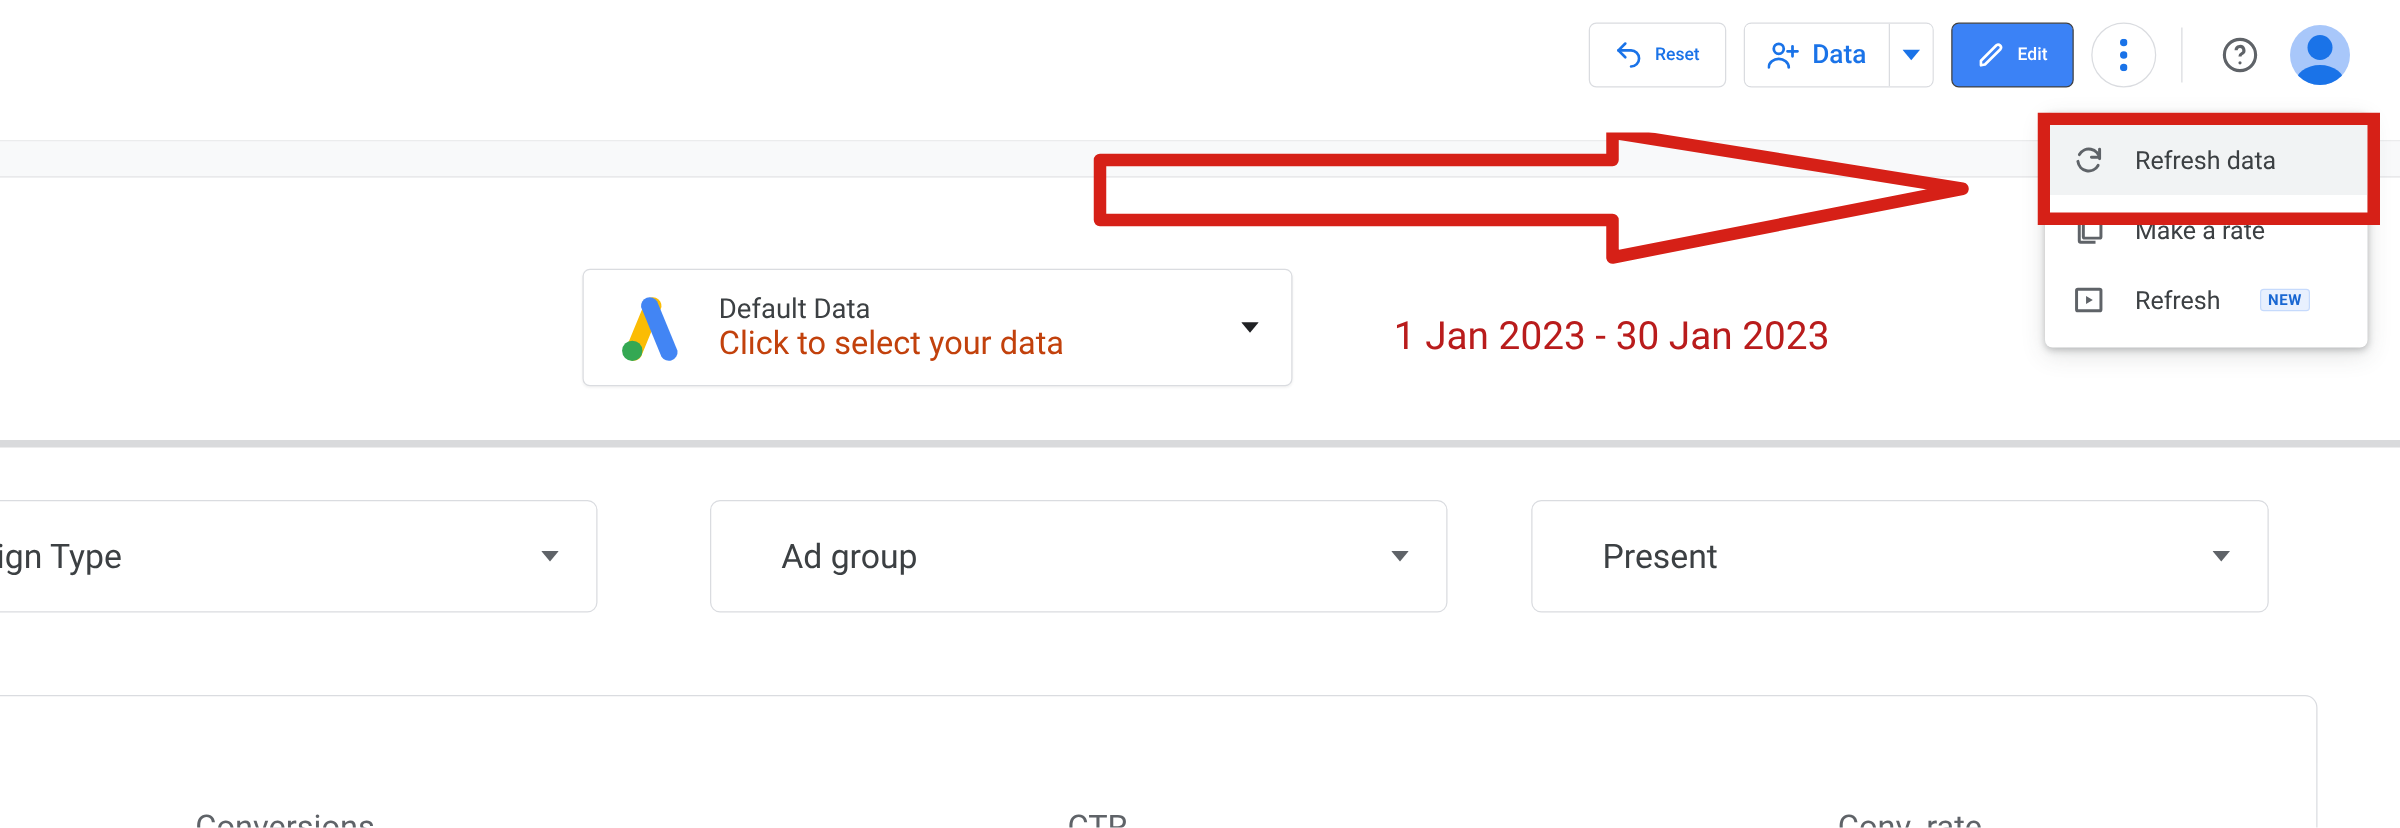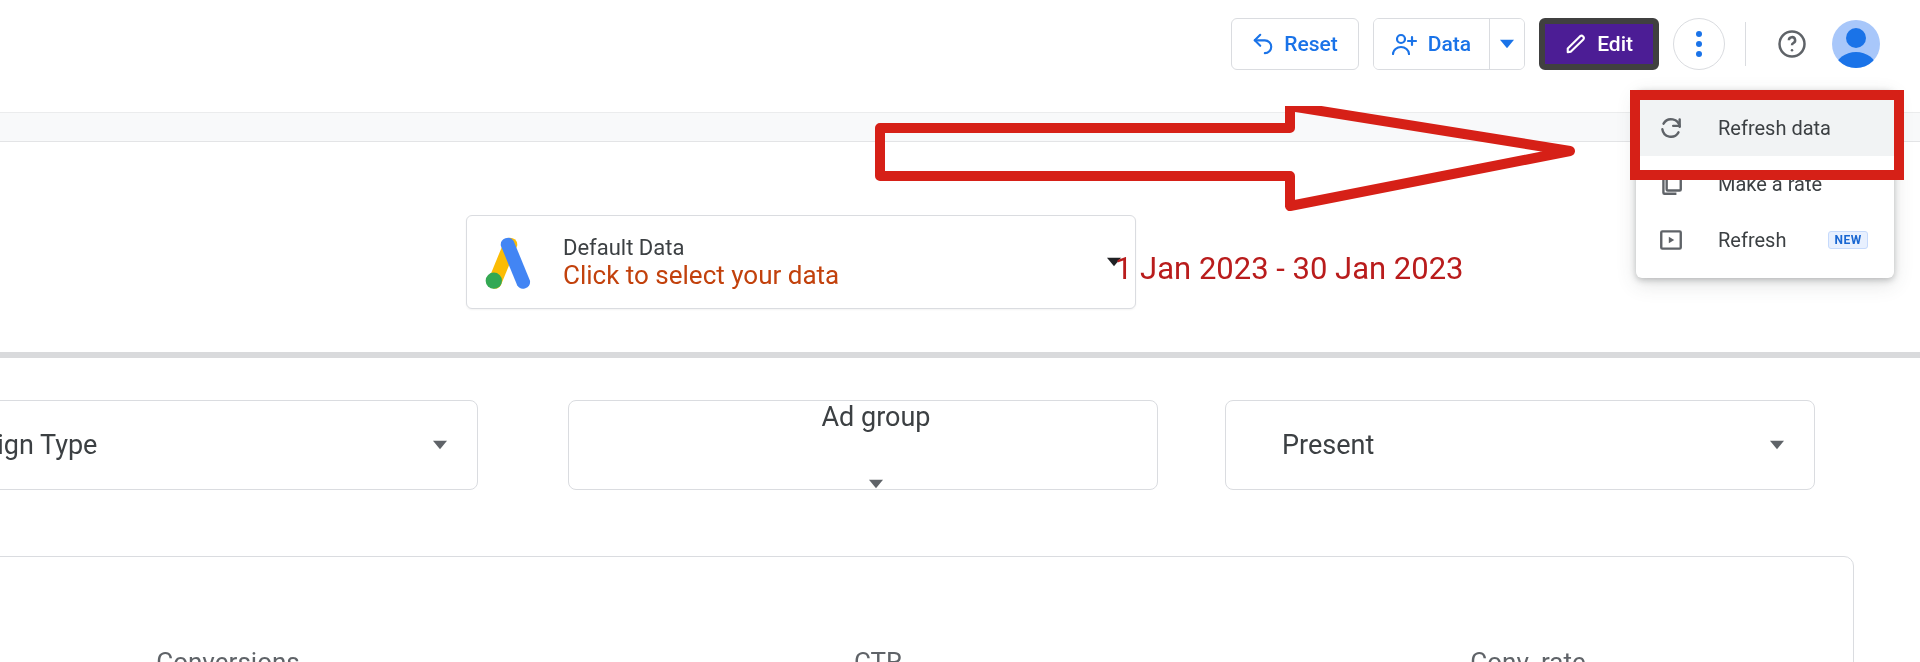--- a/index.html
+++ b/index.html
@@ -14,34 +14,34 @@
       align-items: center;
       gap: 14px;
       height: 58px;
     }
     .btn {
       display: inline-flex;
       align-items: center;
       justify-content: center;
       height: 52px;
       border-radius: 6px;
-      font-size: 21px;
+      font-size: 14px;
       font-weight: 500;
       cursor: pointer;
       gap: 10px;
       padding: 0 20px;
     }
     .btn-outline {
       background: #fff;
       border: 1px solid #dadce0;
       color: #1a73e8;
     }
     .btn-primary {
-      background: #4c1d95;
-      border: 6px solid #404040;
+      background: #3b82f6;
+      border: 1px solid #404040;
       color: #fff;
     }
     .btn-group {
       display: inline-flex;
       border: 1px solid #dadce0;
       border-radius: 6px;
       overflow: hidden;
     }
     .btn-group .seg {
       display: inline-flex;
@@ -89,42 +89,42 @@
       position: absolute;
       top: 90px; left: 1636px;
       width: 258px;
       background: #fff;
       border-radius: 6px;
       box-shadow: 0 2px 6px rgba(60,64,67,.3), 0 6px 20px rgba(60,64,67,.15);
       padding: 10px 0;
       z-index: 50;
     }
     .menu-item {
-      display: flex; align-items: center; gap: 34px;
+      display: flex; align-items: center; gap: 24px;
       height: 56px; padding: 0 22px;
       font-size: 20px; color: #3c4043; cursor: pointer; text-align: center;
     }
     .menu-item.hover { background: #f1f3f4; }
     .menu-item .micon { width: 26px; height: 26px; color: #5f6368; flex-shrink: 0; }
     .new-badge {
       font-size: 12px; font-weight: 700; color: #1967d2;
       background: #e8f0fe; border: 1px solid #c6dafc; border-radius: 3px;
       padding: 1px 5px; margin-left: 8px; letter-spacing: .5px;
     }
 
     
     .graybar { position:absolute; left:0; right:0; height:30px; background:#f8f9fa; border-top:1px solid #ebeced; border-bottom:1px solid #e3e4e6; top:112px; }
     .graybar2 { position:absolute; left:0; right:0; height:6px; background:#d9dadc; top:352px; }
 
     
     .datasource {
       position: absolute; top: 215px; left: 466px;
-      width: 670px; height: 94px;
+      width: 568px; height: 94px;
       border: 1px solid #dadce0; border-radius: 6px;
-      display: flex; align-items: center; padding: 0 14px; gap: 26px;
+      display: flex; align-items: center; padding: 0 26px; gap: 26px;
       background:#fff; cursor: pointer;
       box-shadow: 0 1px 2px rgba(0,0,0,.05);
     }
     .datasource .dsicon { width: 56px; height: 56px; }
     .datasource .texts { flex: 1; display:flex; flex-direction:column; }
     .datasource .line1 { font-size: 22px; color: #3c4043; }
     .datasource .line2 { font-size: 26px; color: #c2410c; }
     .datasource .drop { color:#202124; }
 
     .daterange {
@@ -138,21 +138,21 @@
       padding: 0 0 0 0;
     }
     .filter {
       position: absolute; height: 90px;
       border: 1px solid #dadce0; border-radius: 8px;
       display:flex; align-items:center; justify-content:space-between;
       padding: 0 30px 0 56px; font-size: 27px; color:#3c4043; background:#fff;
       cursor: pointer;
     }
     .filter.campaign { left: -102px; width: 580px; padding-left: 30px; }
-    .filter.adgroup  { left: 568px; width: 590px; flex-direction: column; }
+    .filter.adgroup  { left: 568px; width: 590px; }
     .filter.device   { left: 1225px; width: 590px; }
 
     
     .scorecards {
       position: absolute; left: -98px; top: 556px; right: 66px; height: 330px;
       border: 1px solid #dadce0; border-radius:10px; background:#fff;
       display:flex;
     }
     .scorecards .card {
       flex:1; display:flex; flex-direction:column; align-items:center;

